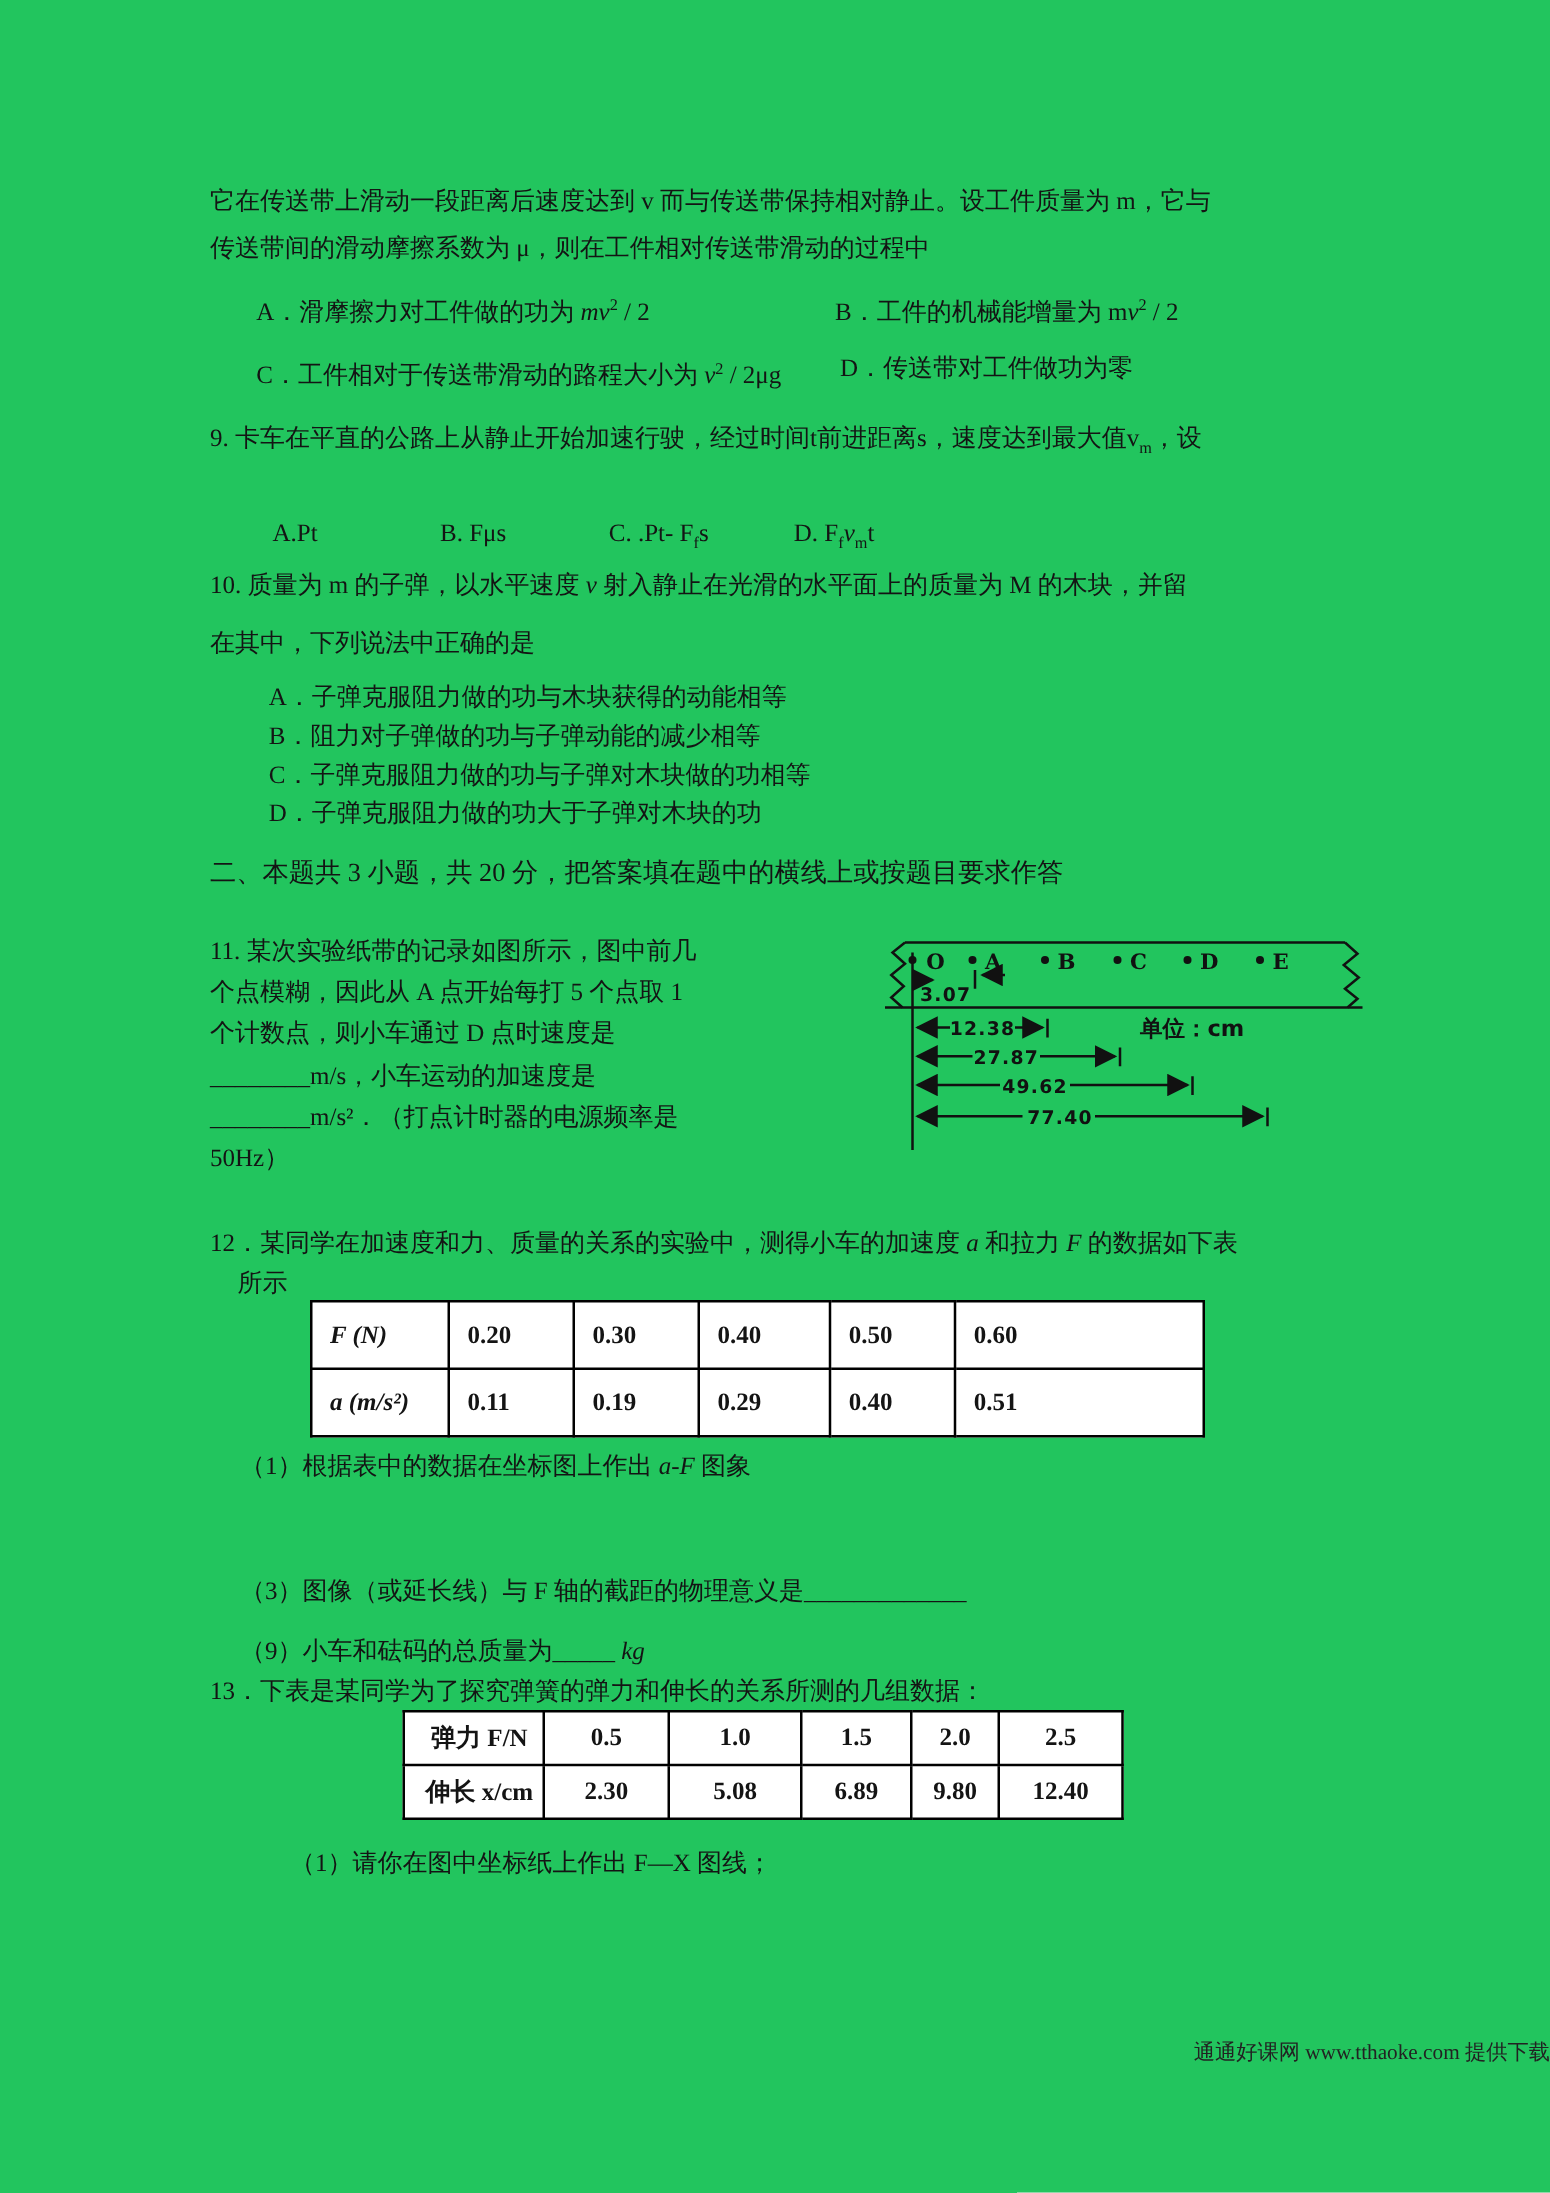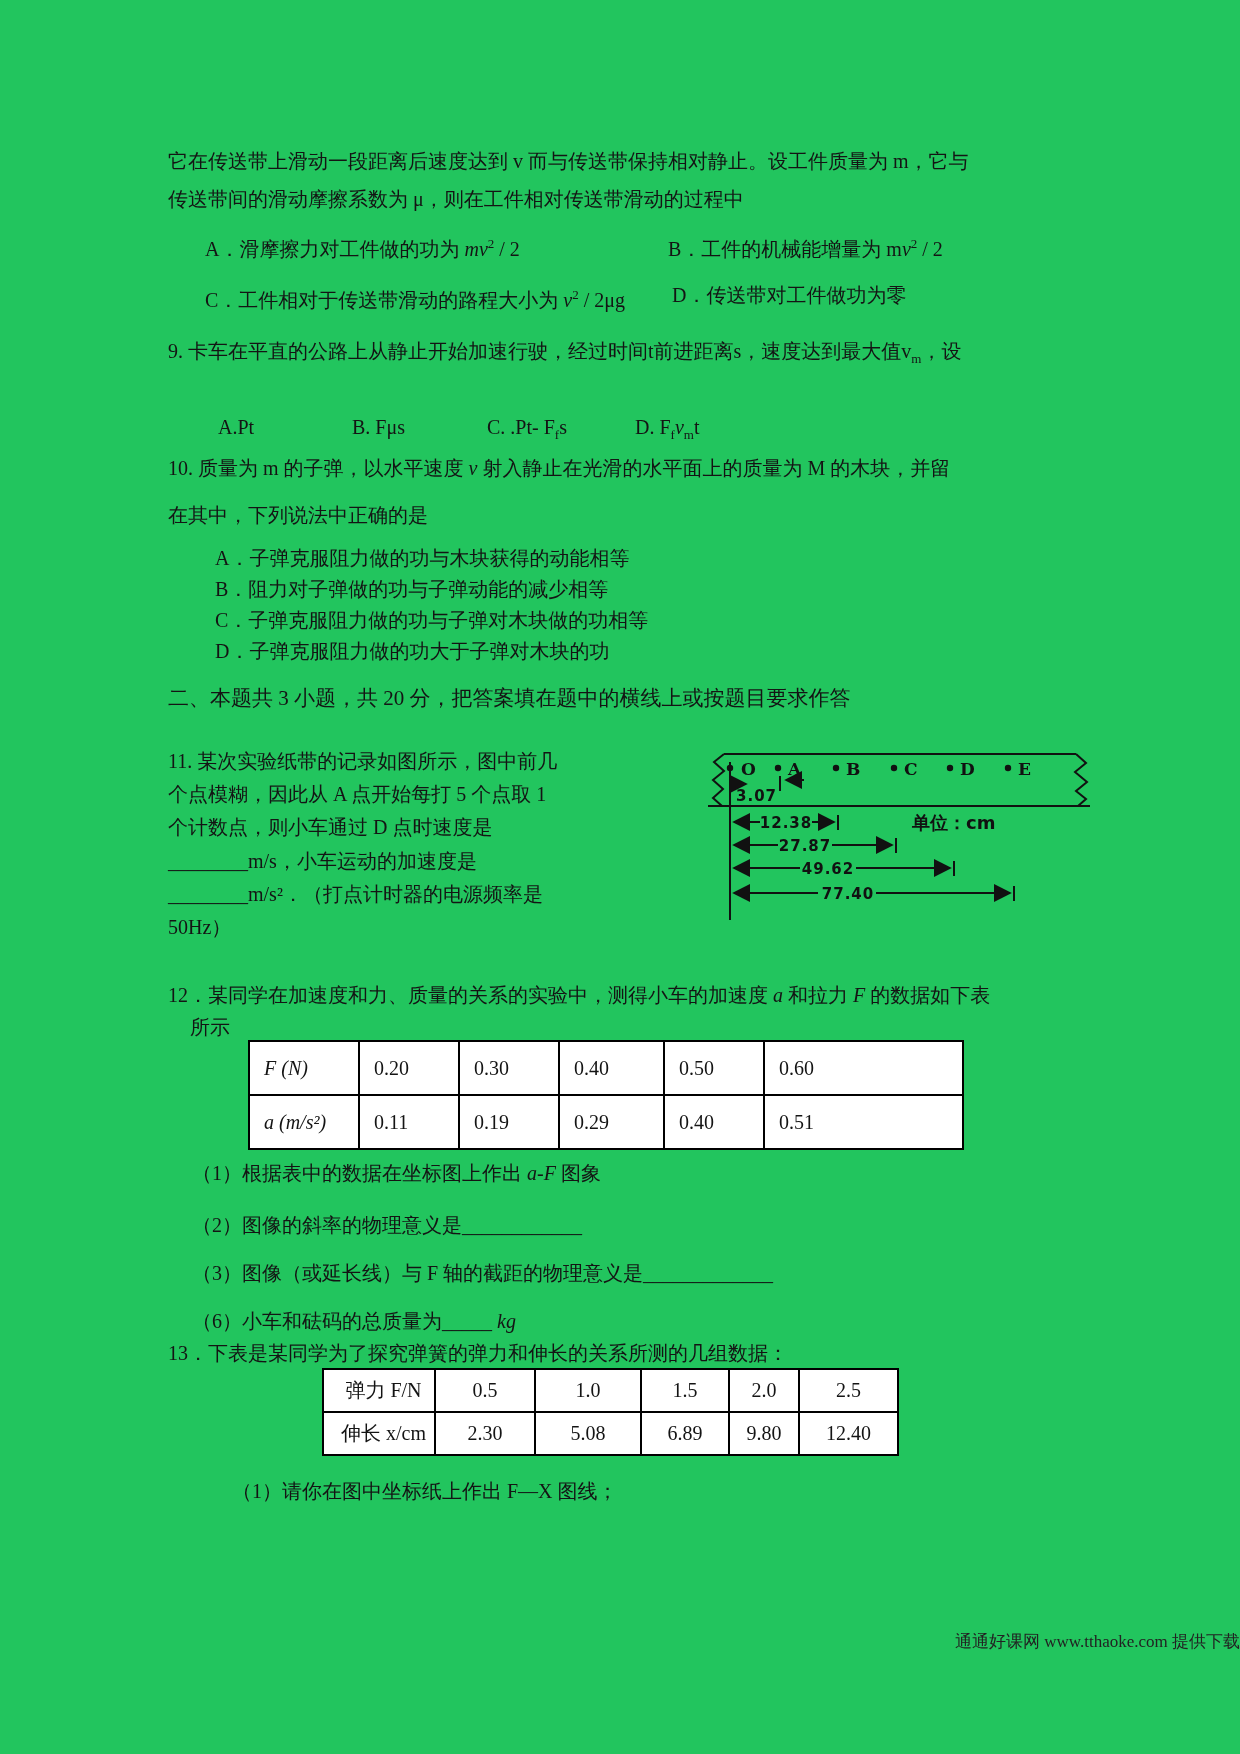--- a/index.html
+++ b/index.html
@@ -9,21 +9,21 @@
     margin:0 auto;
     background:#22c55e;
     font-family:"Liberation Serif","DejaVu Serif",serif;
     color:#141414;
     overflow:hidden;
   }
   .line{position:absolute;font-size:20px;line-height:26px;white-space:nowrap;}
   .bold{font-weight:normal;}
   .var{font-style:italic;}
   sup,sub{font-size:13px;}
-  table{border-collapse:collapse;position:absolute;background:#fff;}
+  table{border-collapse:collapse;position:absolute;background:#fff;font-weight:bold;}
   td{border:2px solid #000;font-size:20px;}
   .t1 td{height:50px;padding-left:14px;text-align:left;}
   .t1 td.hd{font-style:italic;}
   .t2 td{height:39px;text-align:center;}
   .t2 td.hd{text-align:center;padding-left:10px;}
   .tape-svg{position:absolute;}
   .tape-svg text{font-family:"DejaVu Sans","Liberation Sans",sans-serif;font-weight:bold;fill:#111;}
   .tape-svg .ptlbl{font-family:"DejaVu Serif",serif;font-size:17px;}
   .tape-svg .dim{font-size:15px;letter-spacing:1px;}
   .tape-svg .unit{font-size:18px;}
@@ -146,23 +146,22 @@
       <td>0.11</td>
       <td>0.19</td>
       <td>0.29</td>
       <td>0.40</td>
       <td>0.51</td>
     </tr>
   </tbody>
     </table>
 
   <div class="line" style="left:192px;top:1160px"><span>（1）根据表中的数据在坐标图上作出 </span><span class="var">a-F</span><span> 图象</span></div>
-  <div class="line" style="left:192px;top:1212px">（2）图像的斜率的物理意义是____________</div>
   <div class="line" style="left:192px;top:1260px">（3）图像（或延长线）与 F 轴的截距的物理意义是_____________</div>
-  <div class="line" style="left:192px;top:1308px"><span>（6）小车和砝码的总质量为_____ </span><span class="var">kg</span></div>
+  <div class="line" style="left:192px;top:1308px"><span>（9）小车和砝码的总质量为_____ </span><span class="var">kg</span></div>
 
   <div class="line" style="left:168px;top:1340px">13．下表是某同学为了探究弹簧的弹力和伸长的关系所测的几组数据：</div>
 
   <table class="t2" style="left:322px;top:1368px">
     <colgroup>
       <col style="width:112px">
         <col style="width:100px">
         <col style="width:106px">
       <col style="width:88px">
         <col style="width:70px">

